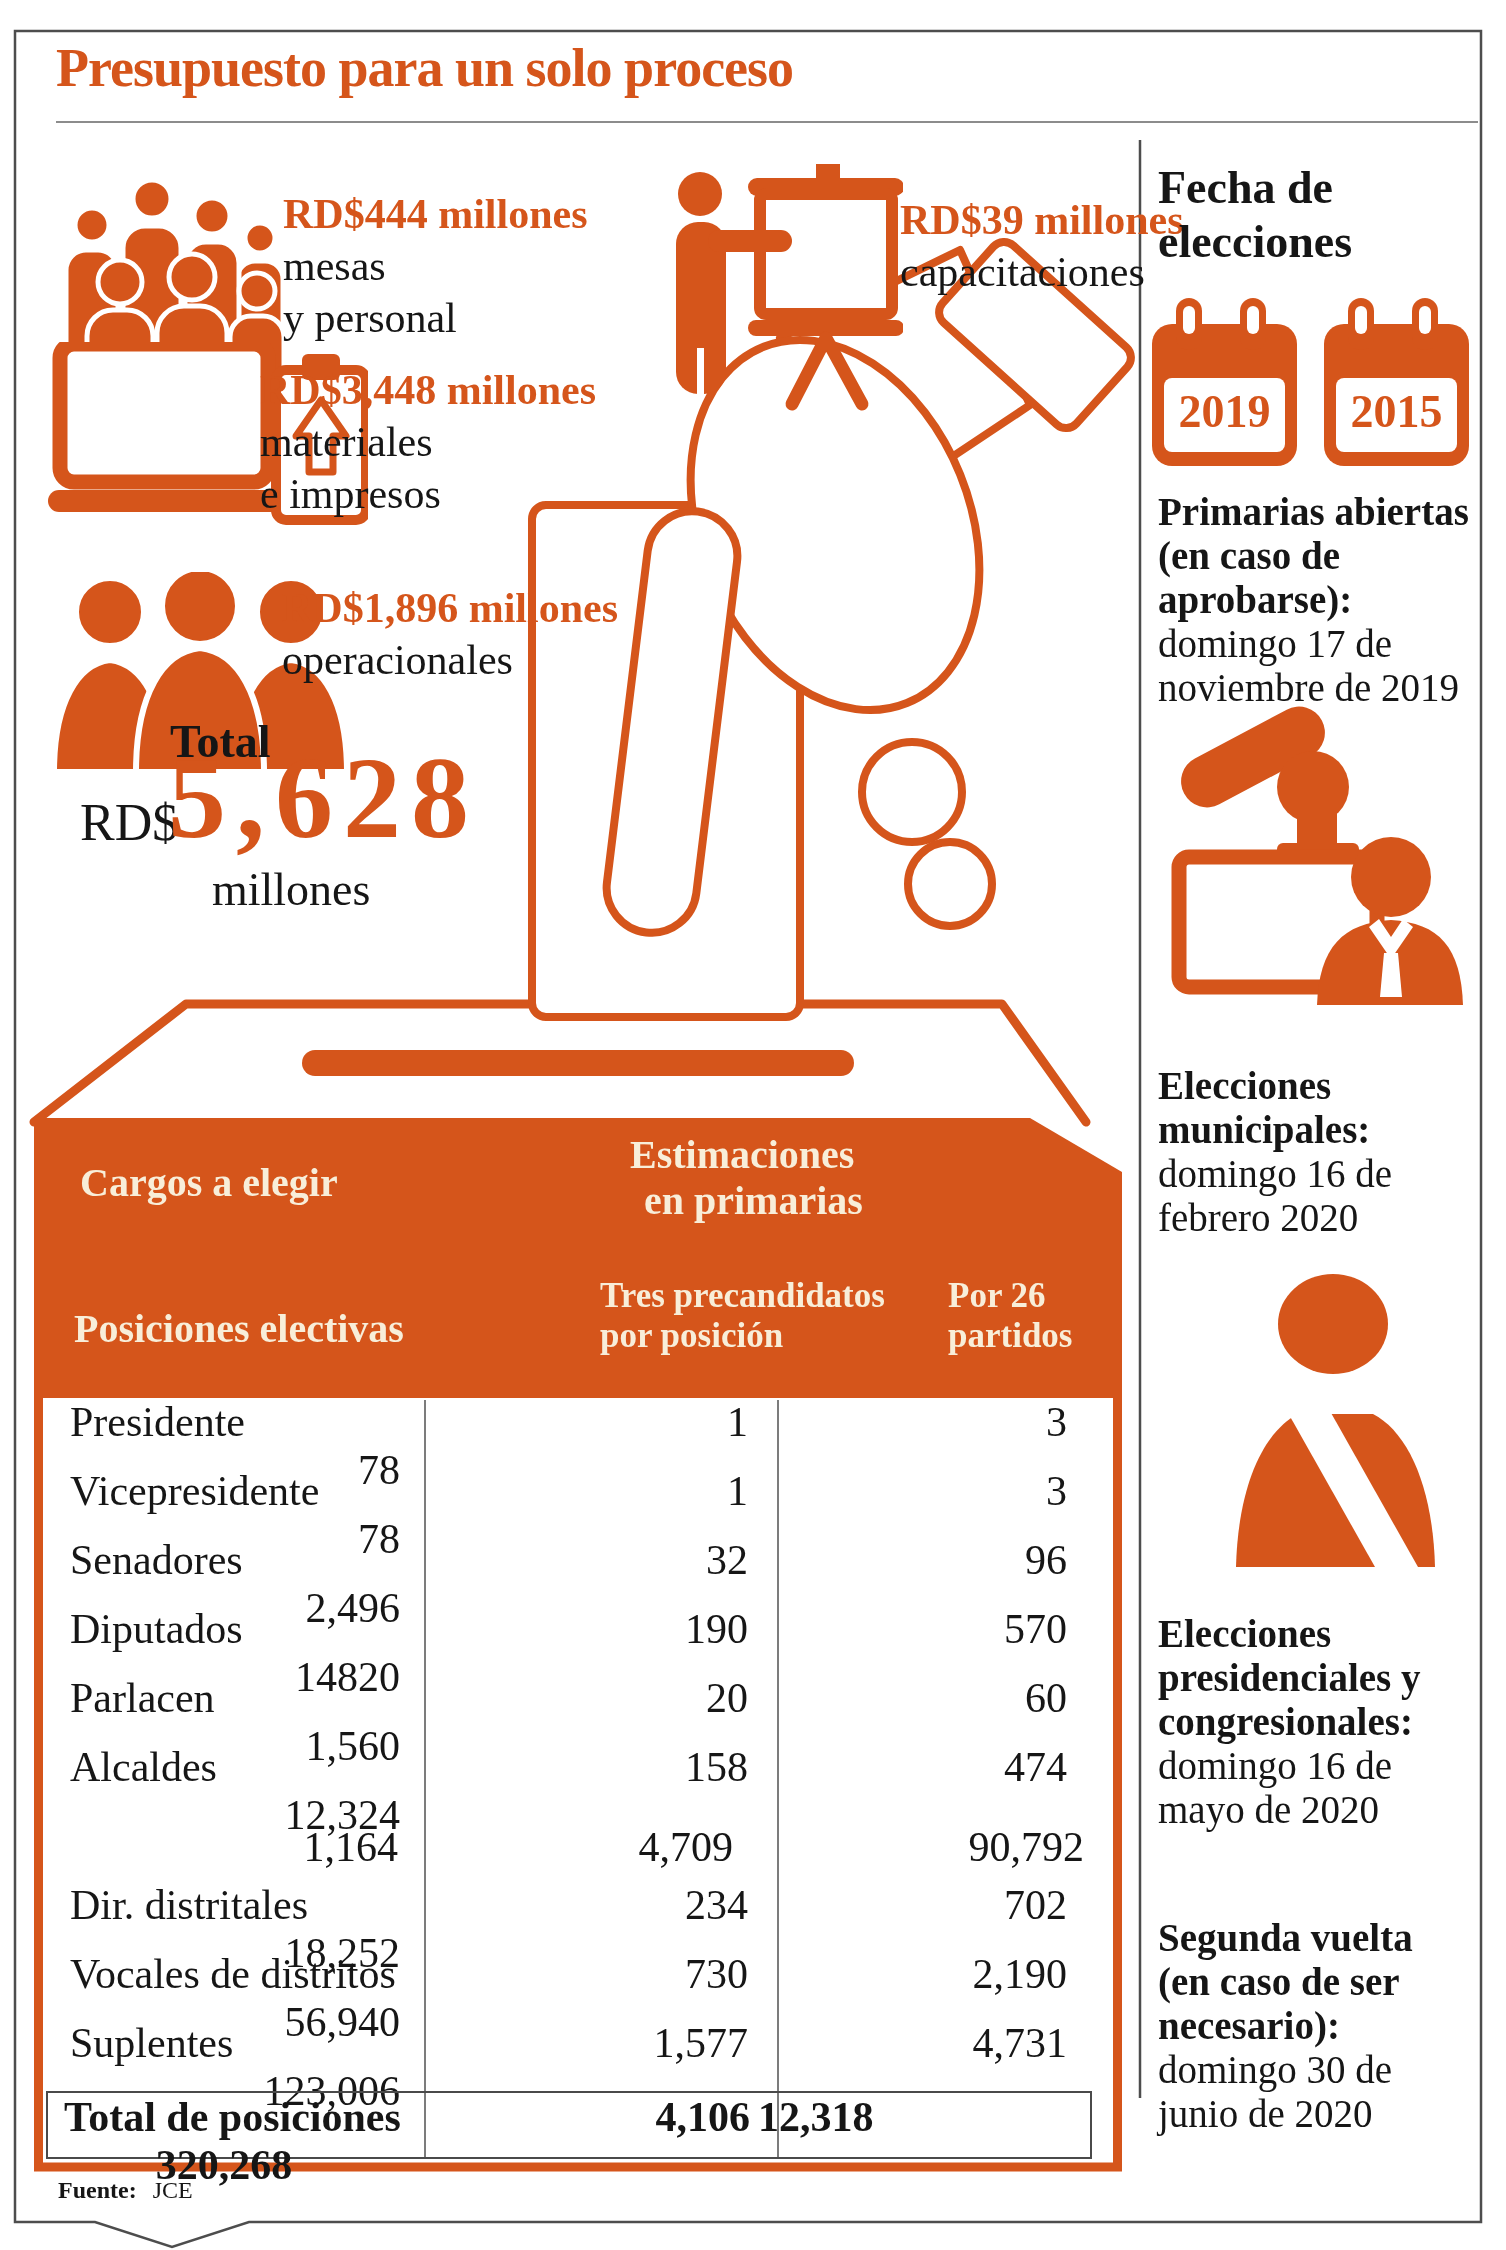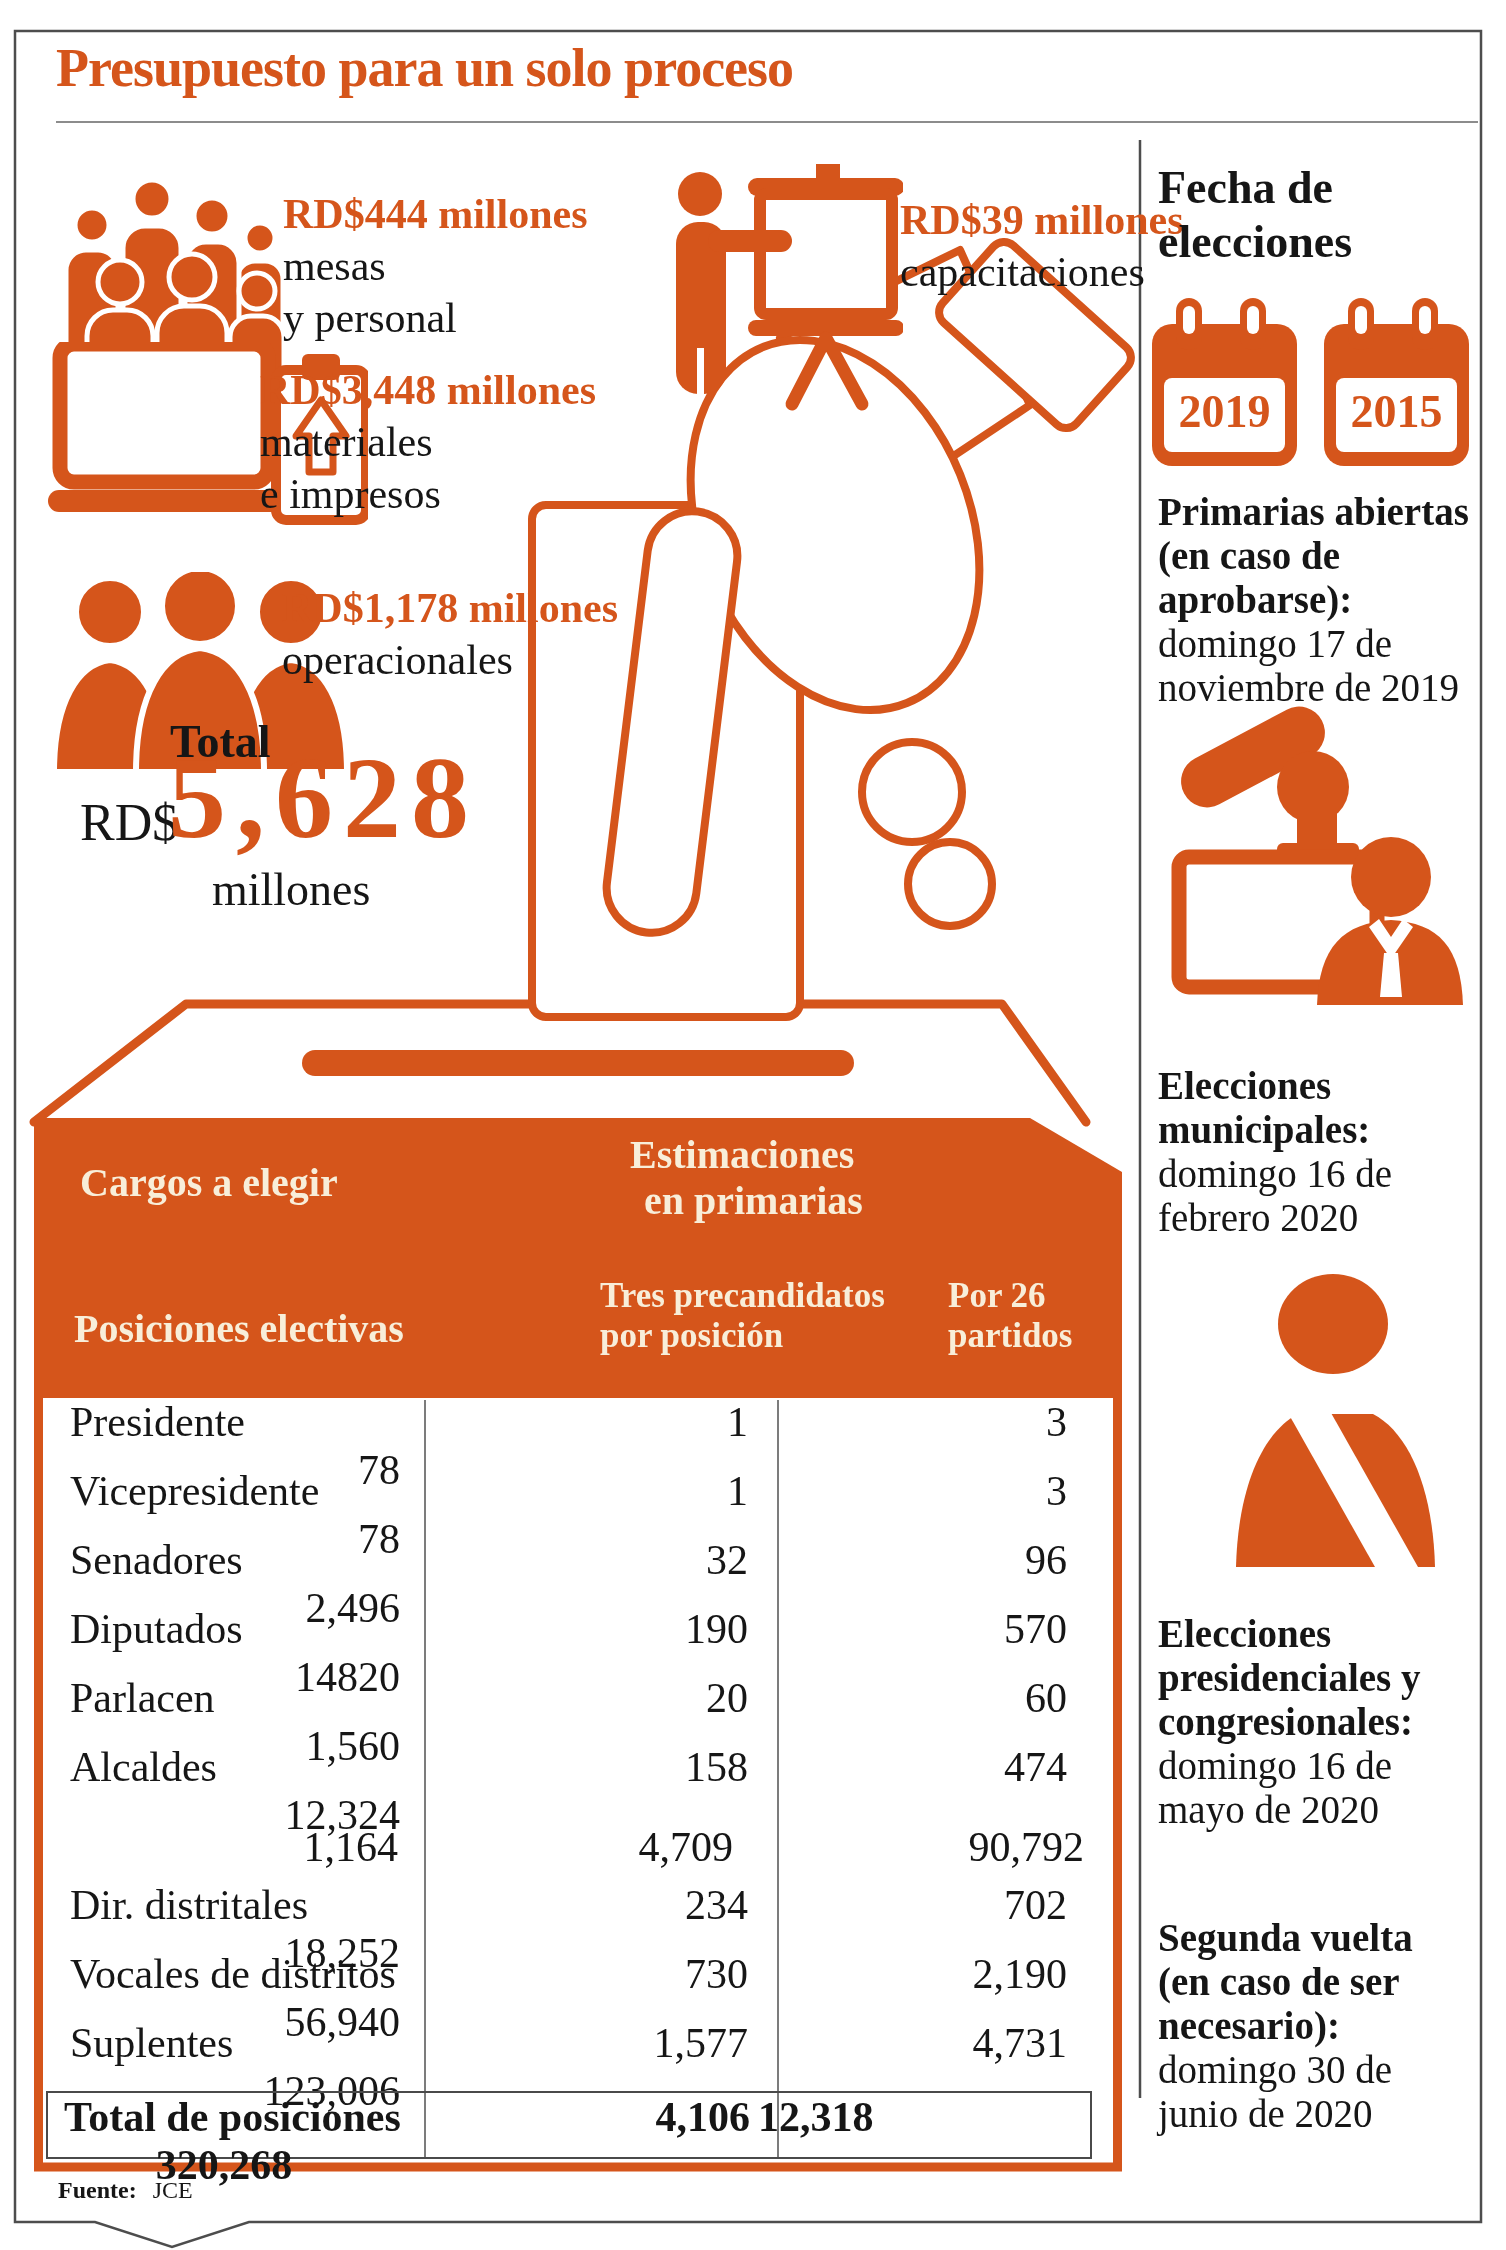--- a/index.html
+++ b/index.html
@@ -182,21 +182,21 @@
   <div class="t lbl" style="left:283px;top:244px">mesas</div>
   <div class="t lbl" style="left:283px;top:296px">y personal</div>
 
   <div class="t money o b" style="left:900px;top:198px">RD$39 millones</div>
   <div class="t lbl" style="left:900px;top:250px">capacitaciones</div>
 
   <div class="t money o b" style="left:260px;top:368px">RD$3,448 millones</div>
   <div class="t lbl" style="left:260px;top:420px">materiales</div>
   <div class="t lbl" style="left:260px;top:472px">e impresos</div>
 
-  <div class="t money o b" style="left:282px;top:586px">RD$1,178 millones</div>
+  <div class="t money o b" style="left:282px;top:586px">RD$1,896 millones</div>
   <div class="t lbl" style="left:282px;top:638px">operacionales</div>
 
   <div class="t total-word b" style="left:170px;top:718px">Total</div>
   <div class="t total-cur" style="left:80px;top:796px">RD$</div>
   <div class="t total-num o b" style="left:168px;top:740px">5,628</div>
   <div class="t total-unit" style="left:212px;top:866px">millones</div>
 
   <div class="t h-right b" style="left:1158px;top:162px">Fecha de</div>
   <div class="t h-right b" style="left:1158px;top:216px">elecciones</div>
 

